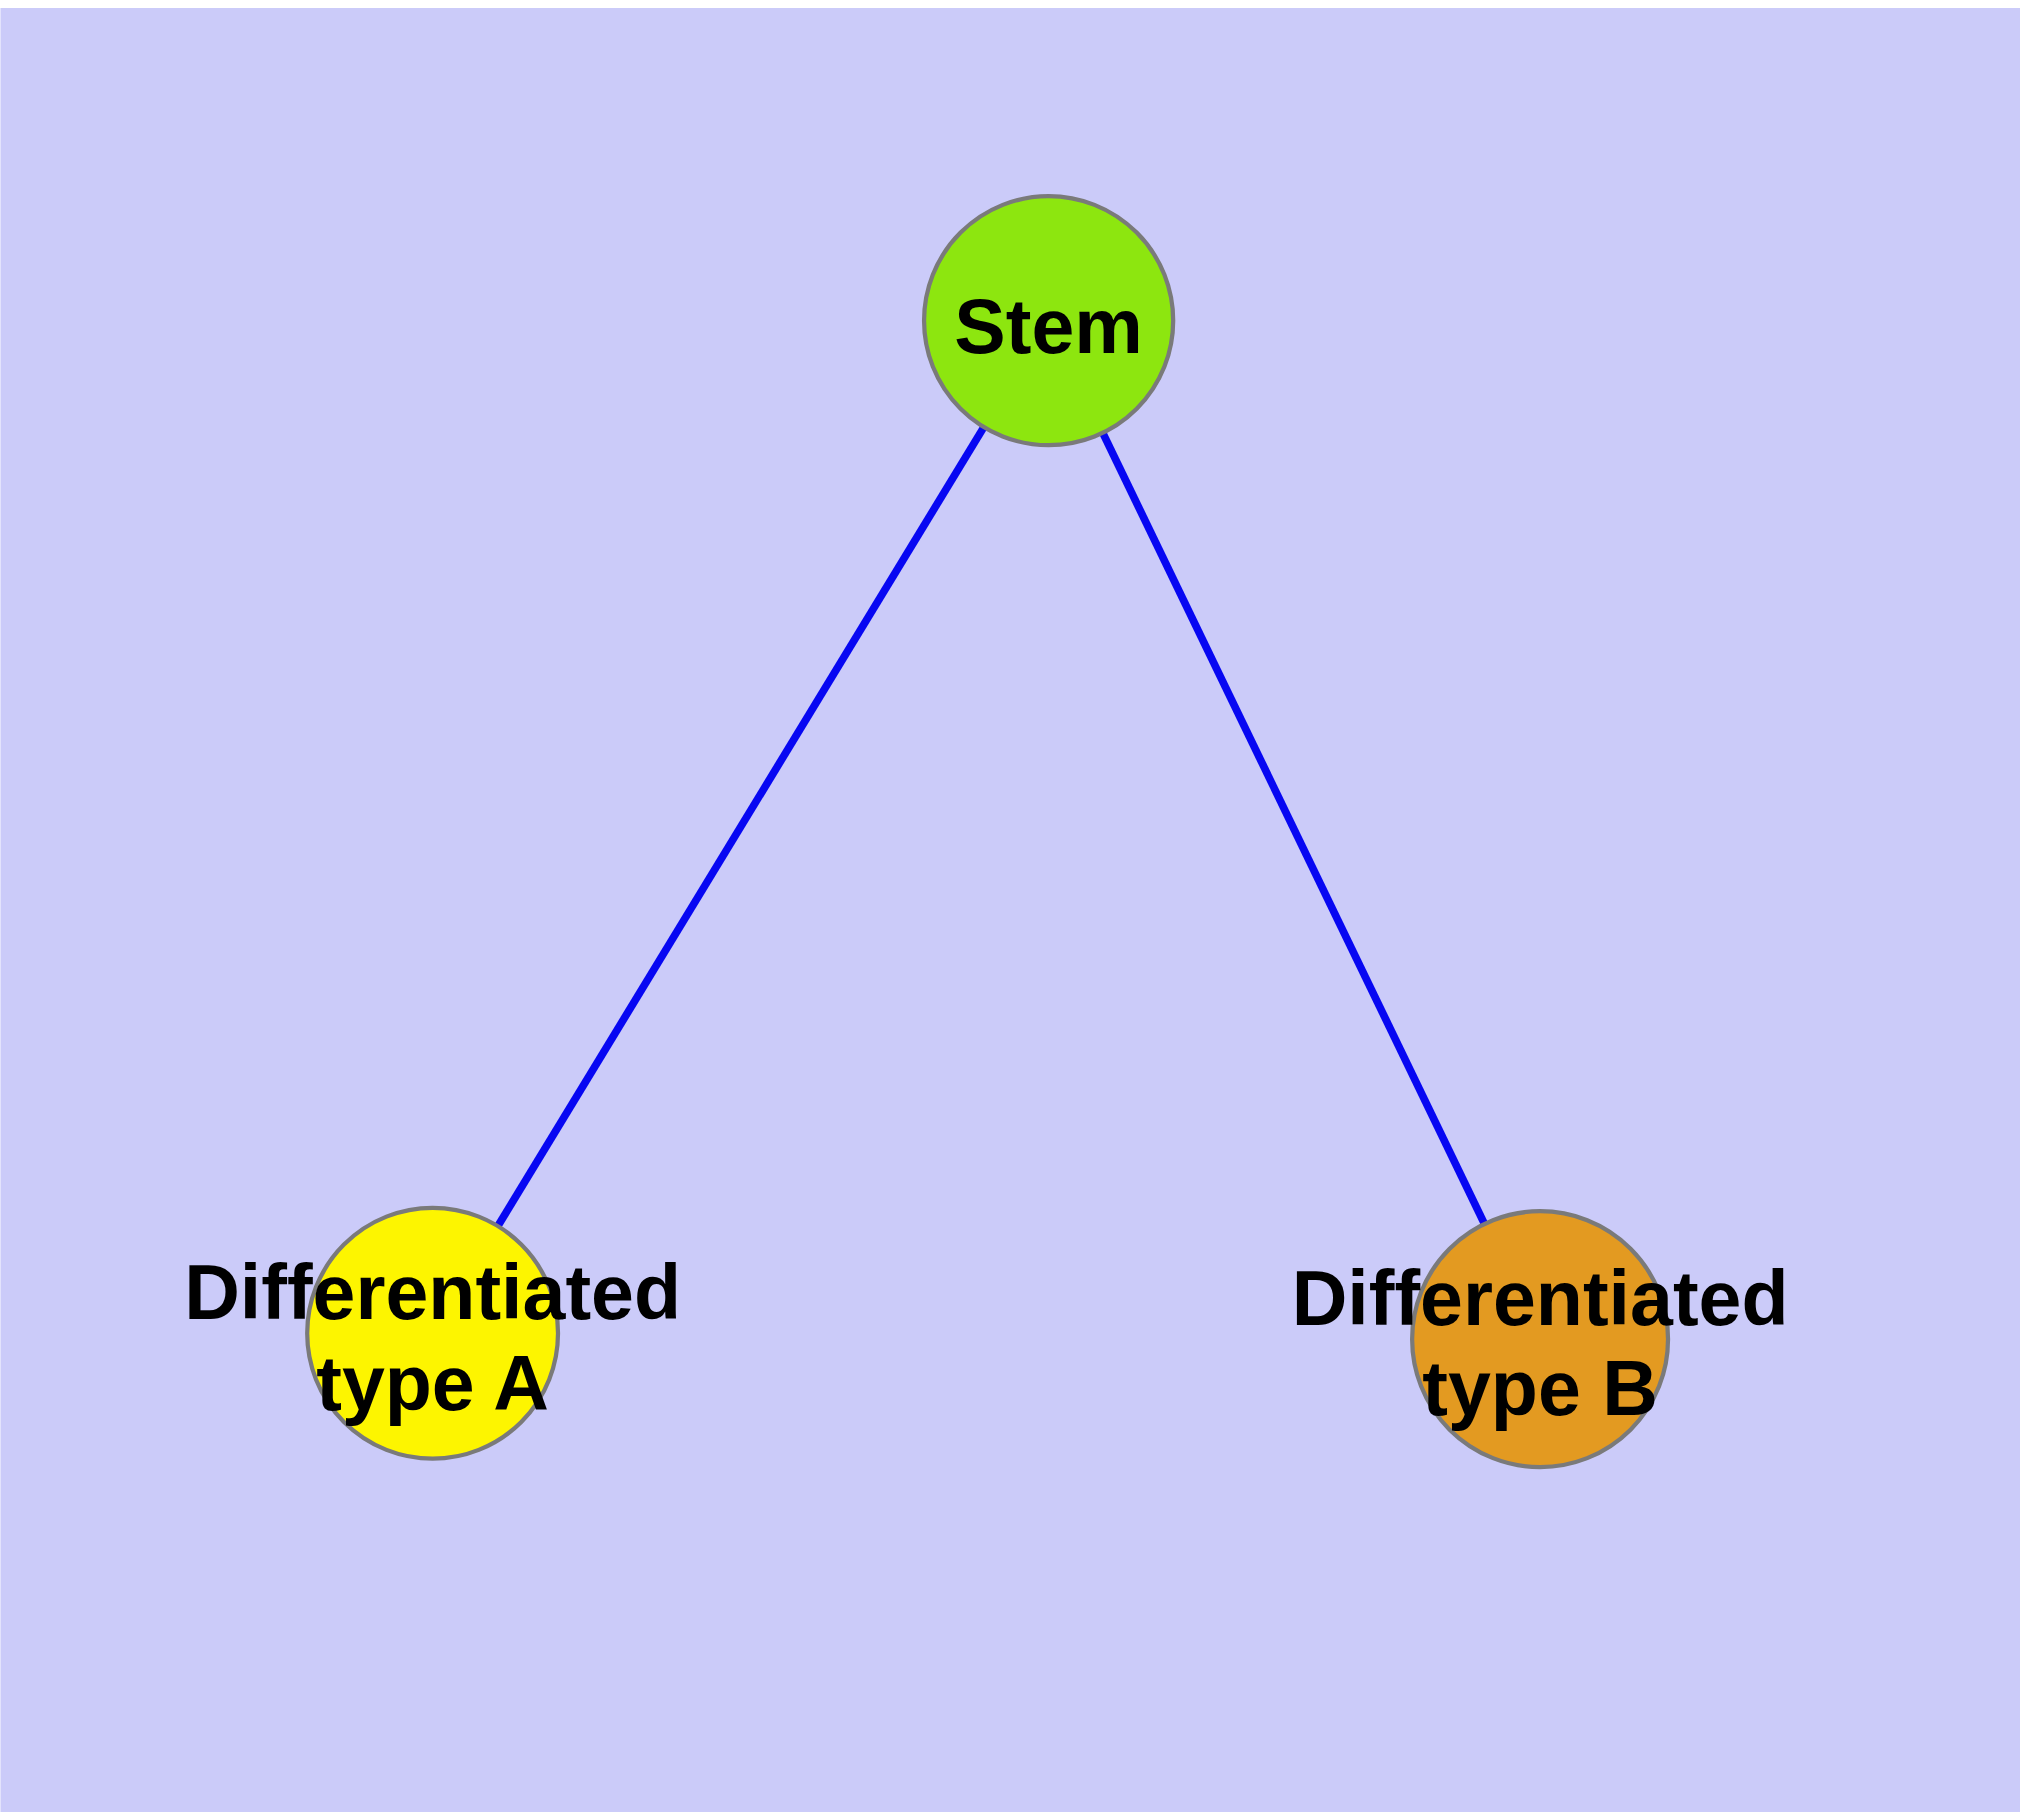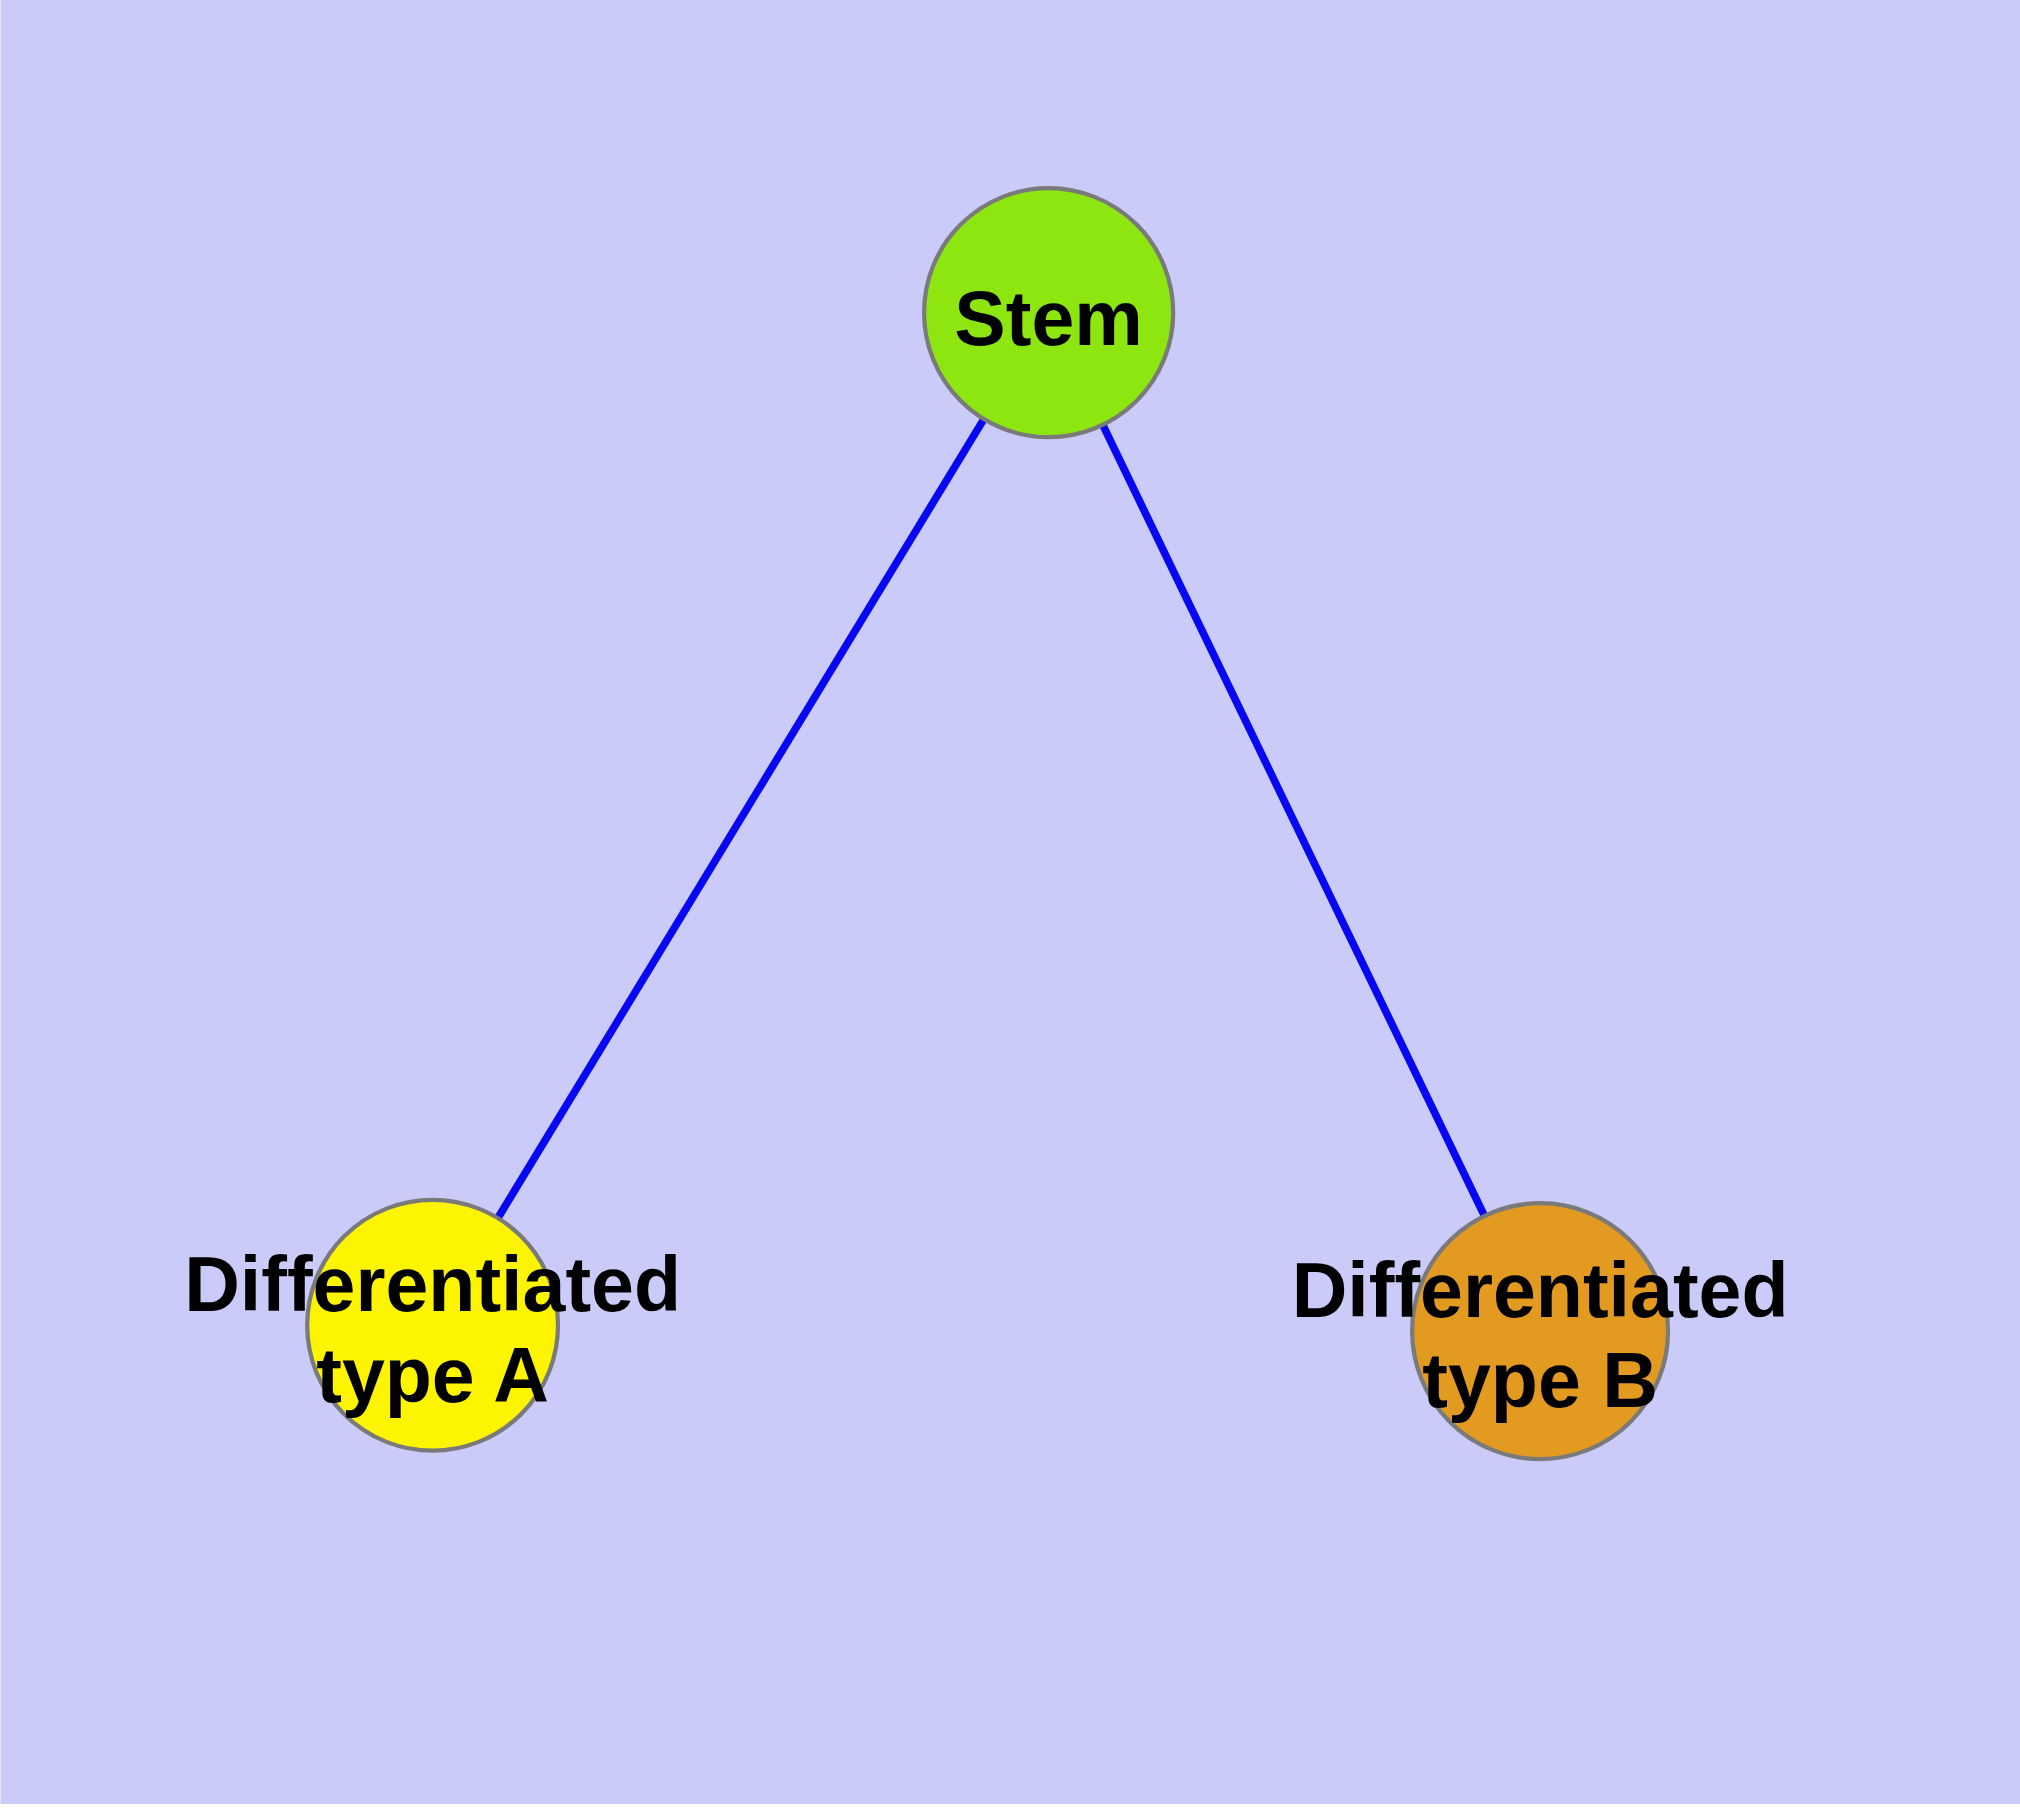--- a/index.html
+++ b/index.html
@@ -7,21 +7,21 @@
     width: 2021px;
     height: 1812px;
     background: #ffffff;
     position: relative;
     font-family: "Liberation Sans", sans-serif;
     overflow: hidden;
   }
   .canvas {
     position: absolute;
     left: 0;
-    top: 0;
+    top: 8px;
     width: 2021px;
     height: 1804px;
   }
   svg { display: block; width: 100%; height: 100%; }
   .edge { stroke-width: 9; stroke-linecap: butt; }
   circle.node { stroke-width: 5; }
   .node-label {
     font-family: "Liberation Sans", sans-serif;
     font-weight: bold;
     font-size: 91px;

